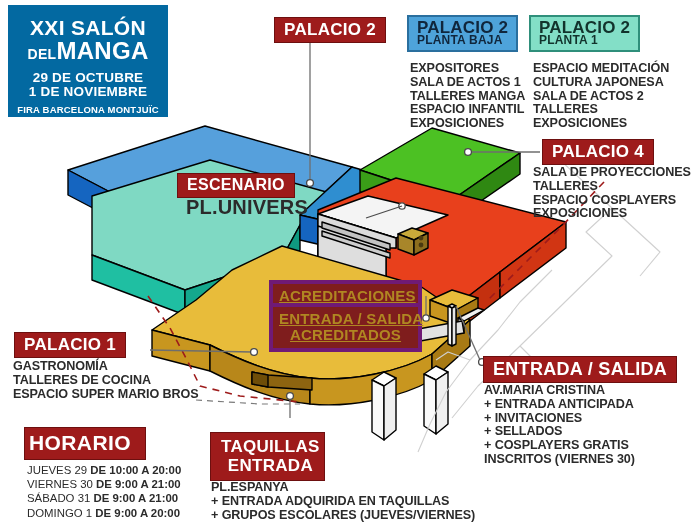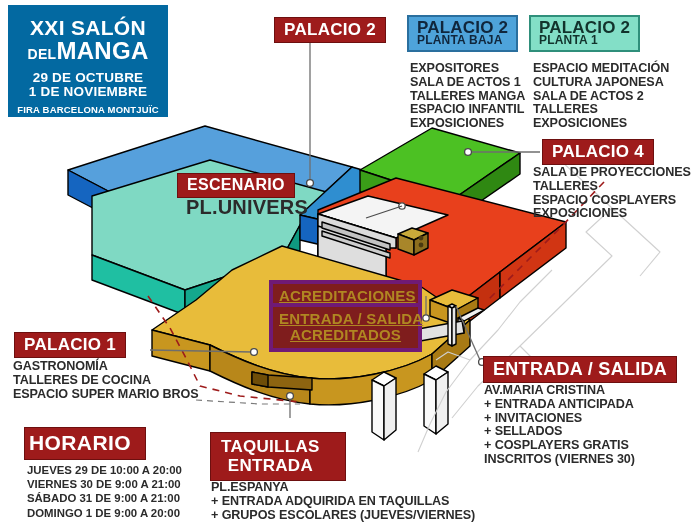--- a/index.html
+++ b/index.html
@@ -88,21 +88,21 @@
     position:absolute;left:24px;top:427px;
     background:#9e1b1b;color:#fff;border:1px solid #6d0f0f;
     font-size:21px;font-weight:bold;letter-spacing:0.4px;
     padding:3px 14px 4px 4px;
   }
   #horario-rows{
     position:absolute;left:27px;top:463px;
     font-size:11.4px;color:#2b2b2b;line-height:14.2px;font-weight:bold;
     white-space:nowrap;
   }
-  #horario-rows b{font-weight:bold;}
+  #horario-rows b{font-weight:normal;}
 </style>
 </head>
 <body>
 
 <div id="stage">
 
   <svg id="map" viewBox="0 0 698 522">
     <g stroke="#000" stroke-width="1.4" stroke-linejoin="round">
 
       <g>
@@ -302,21 +302,21 @@
   <div class="chip chip-red" style="left:483px;top:356px;font-size:18px;">ENTRADA / SALIDA</div>
   <div class="info" style="left:484px;top:384px;">
       <div>AV.MARIA CRISTINA</div>
       <div>+ ENTRADA ANTICIPADA</div>
       <div>+ INVITACIONES</div>
       <div>+ SELLADOS</div>
       <div>+ COSPLAYERS GRATIS</div>
       <div>INSCRITOS (VIERNES 30)</div>
     </div>
 
-  <div class="chip chip-red" style="left:210px;top:432px;line-height:19px;padding:4px 25px 5px 10px;">
+  <div class="chip chip-red" style="left:210px;top:432px;line-height:19px;padding:4px 4px 5px 10px;">
     <div>TAQUILLAS</div>
     <div>ENTRADA</div>
   </div>
   <div class="info" style="left:211px;top:481px;">
       <div>PL.ESPANYA</div>
       <div>+ ENTRADA ADQUIRIDA EN TAQUILLAS</div>
       <div>+ GRUPOS ESCOLARES (JUEVES/VIERNES)</div>
     </div>
 
   <div id="horario-title">HORARIO</div>

